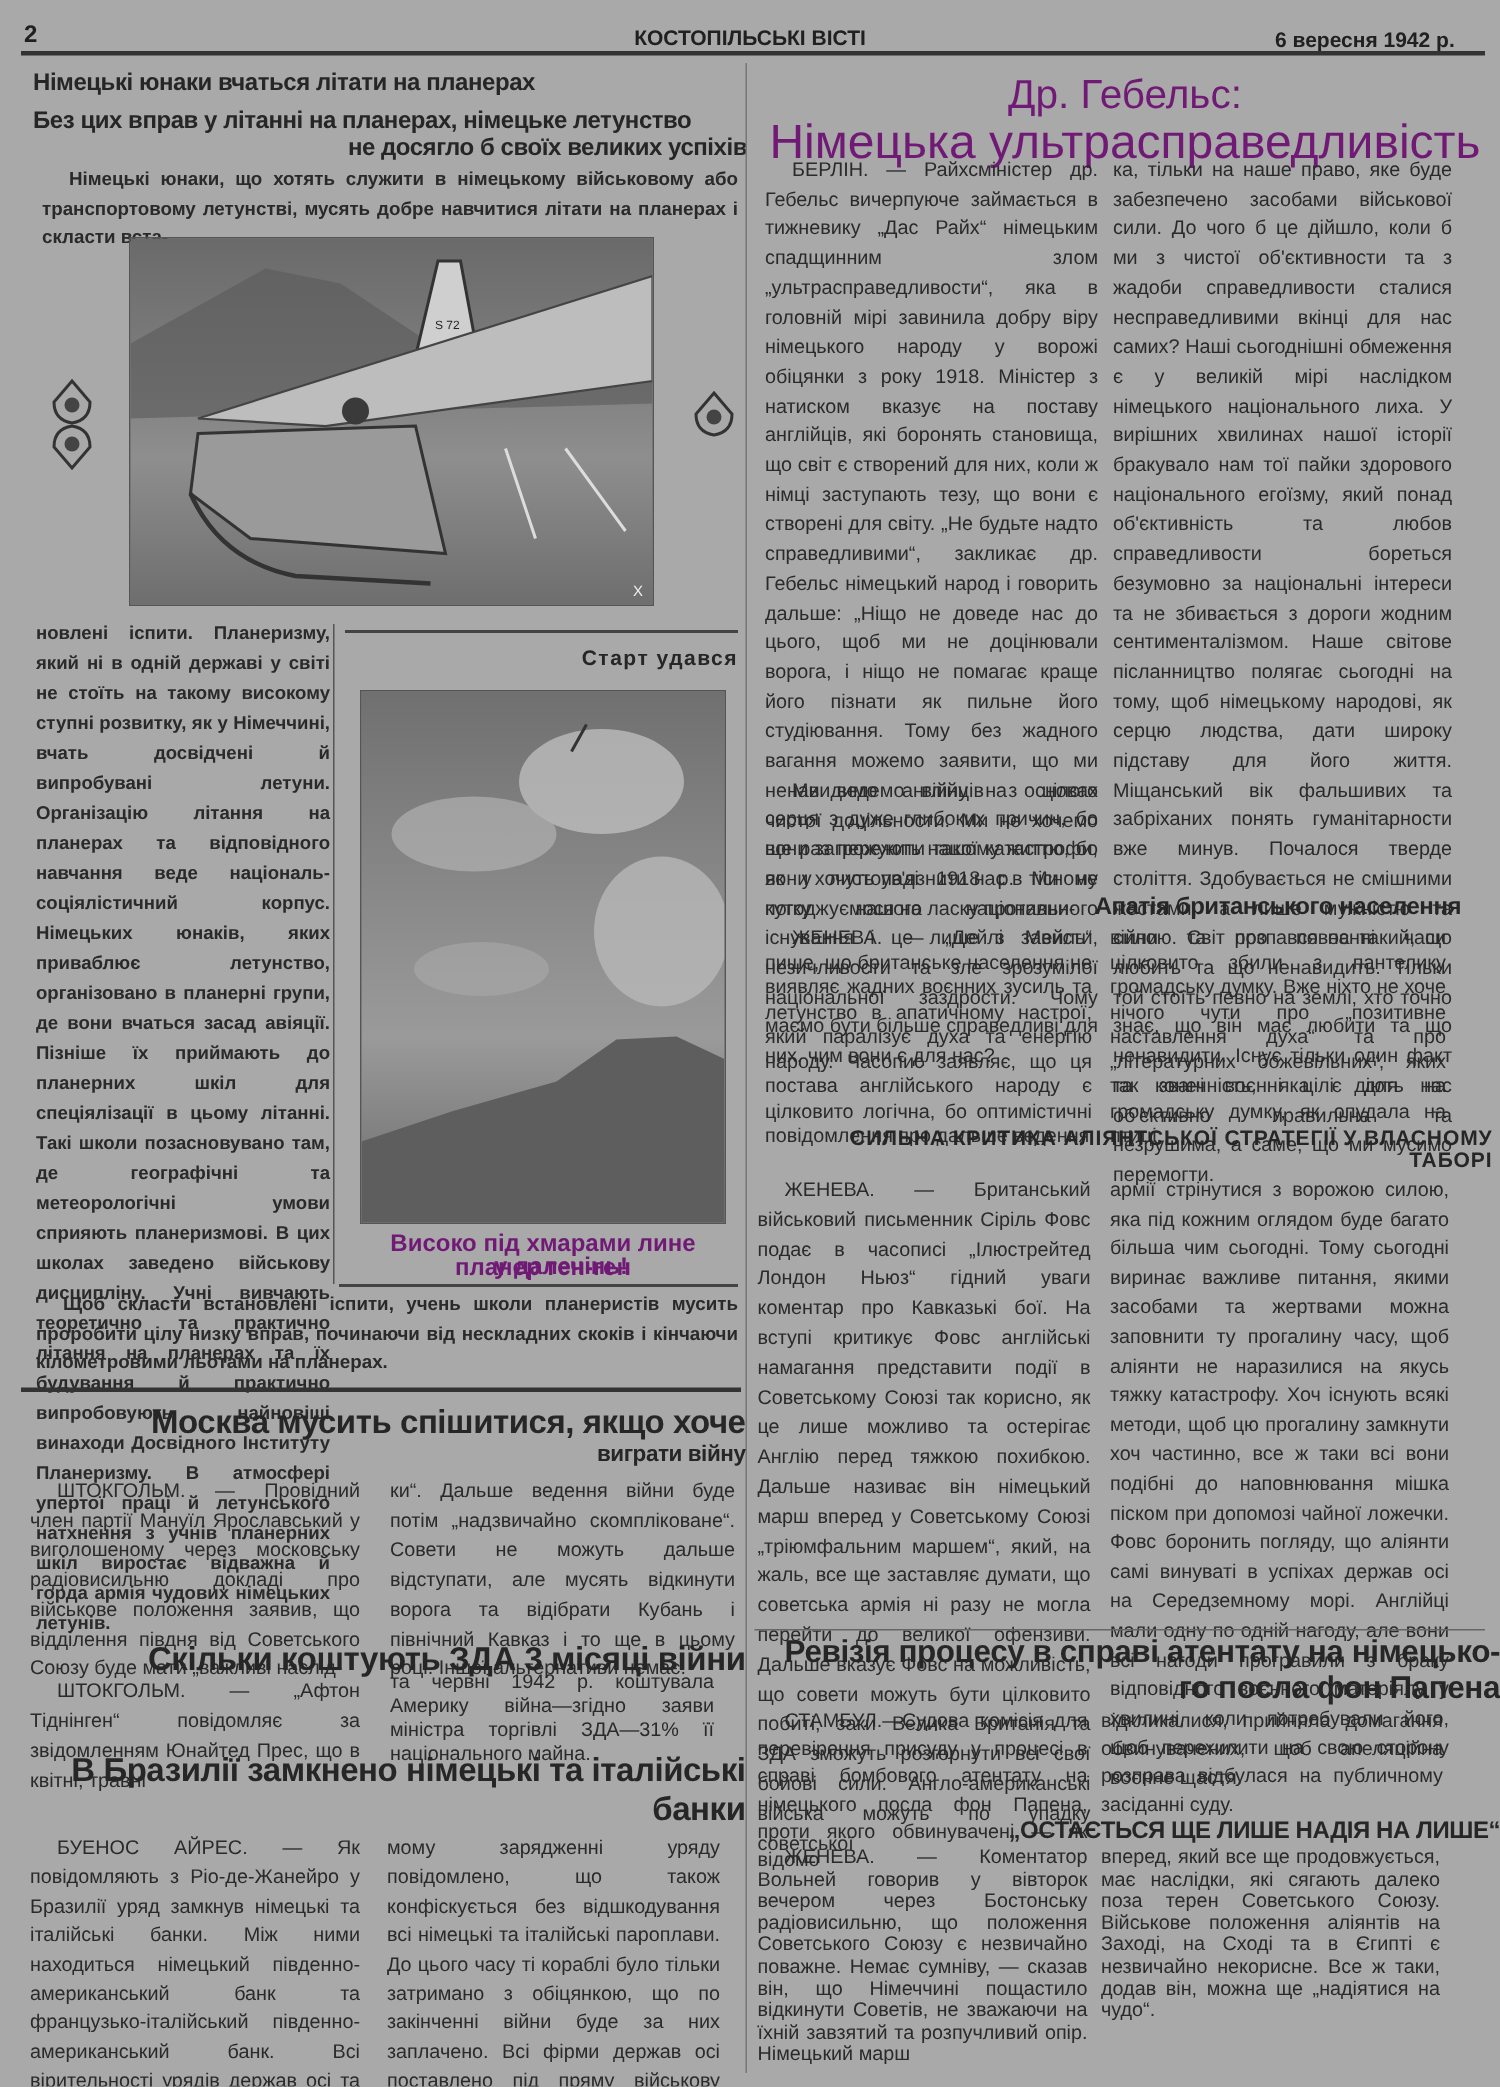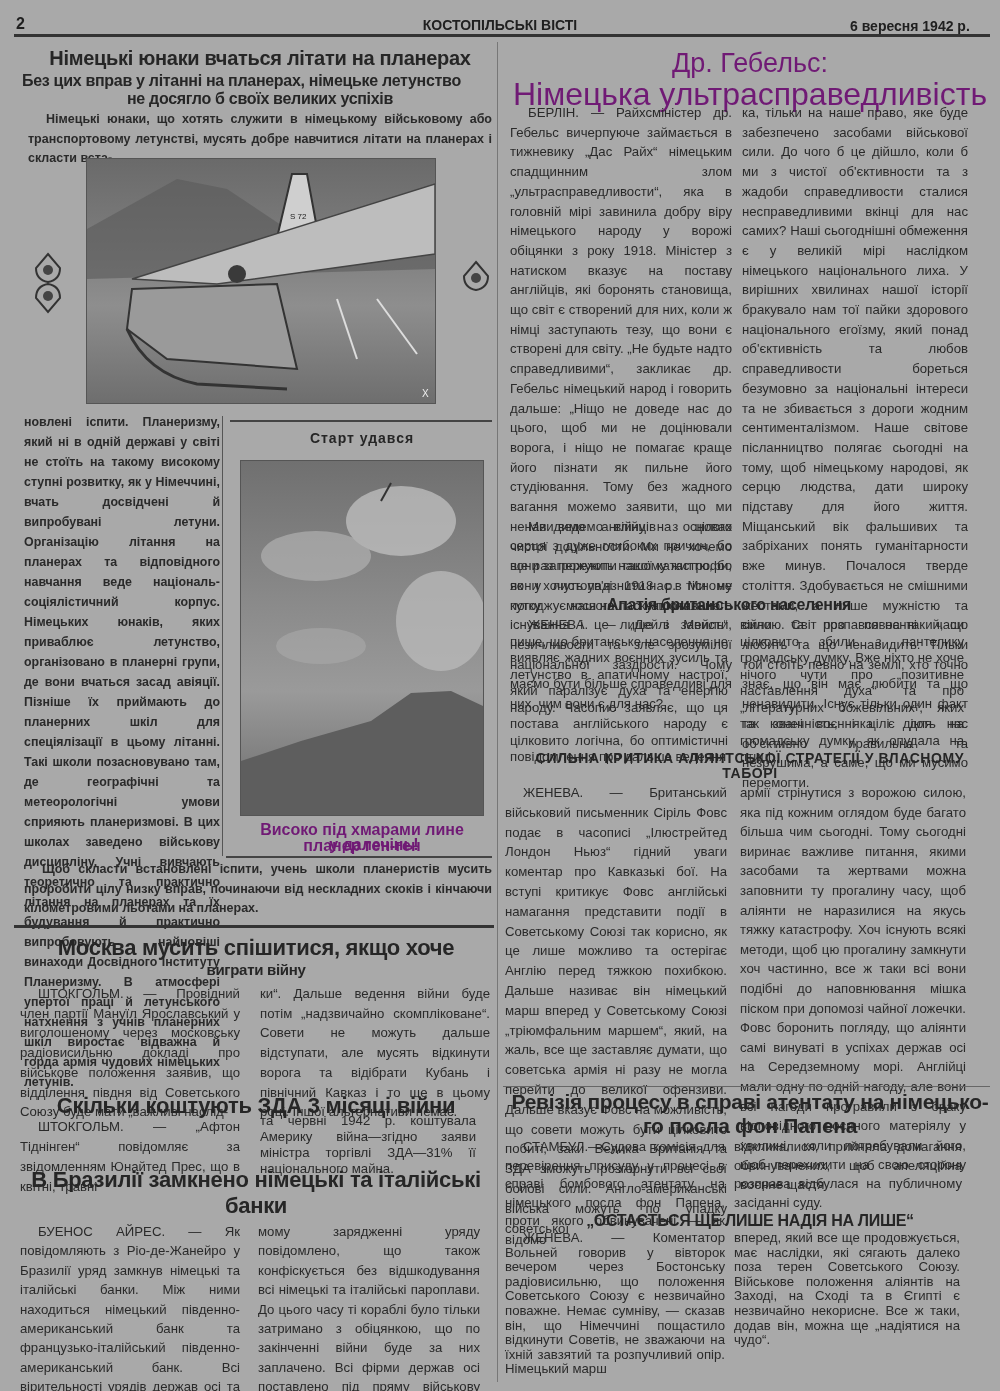--- a/index.html
+++ b/index.html
@@ -4,35 +4,35 @@
 <style>
   html,body{margin:0;padding:0;}
   body{width:1000px;height:1391px;background:#a9a9a9;overflow:hidden;position:relative;color:#262626;
        font-family:"Liberation Serif",serif;}
   .abs{position:absolute;}
   .hdr{font-family:"Liberation Sans",sans-serif;font-weight:bold;font-size:14px;color:#202020;}
   .rule{position:absolute;background:#333;}
   .p{font-family:"Liberation Sans",sans-serif;font-size:13.2px;line-height:19.6px;text-align:justify;margin:0;color:#2a2a2a;}
   .p.b{font-weight:bold;}
   .p.ind{text-indent:18px;}
-  .h-cond{font-family:"Liberation Sans",sans-serif;font-weight:bold;color:#262626;text-align:center;letter-spacing:-0.3px;}
+  .h-cond{font-family:"Liberation Sans",sans-serif;font-weight:bold;color:#262626;text-align:right;letter-spacing:-0.3px;}
   .h-serif{font-family:"Liberation Sans",sans-serif;color:#701a75;text-align:center;}
   .photo{position:absolute;border:1px solid #555;overflow:hidden;}
   .caption{font-family:"Liberation Sans",sans-serif;font-weight:bold;font-size:16px;text-align:center;color:#701a75;line-height:16px;}
   .orn{position:absolute;width:28px;height:28px;}
 </style>
 </head>
 <body>
 
 <div class="abs hdr" style="left:16px;top:15px;font-size:16px;">2</div>
 <div class="abs hdr" style="left:400px;top:17px;width:200px;text-align:center;font-size:14px;">КОСТОПІЛЬСЬКІ ВІСТІ</div>
 <div class="abs hdr" style="left:850px;top:18px;width:140px;text-align:left;font-size:14px;">6 вересня 1942 р.</div>
 <div class="rule" style="left:14px;top:34px;width:976px;height:3px;"></div>
 
-<div class="abs h-cond" style="left:22px;top:47px;width:476px;font-size:20px;text-align:center;">Німецькі юнаки вчаться літати на планерах</div>
+<div class="abs h-cond" style="left:22px;top:47px;width:476px;font-size:16px;text-align:left;">Німецькі юнаки вчаться літати на планерах</div>
 <div class="abs h-cond" style="left:22px;top:72px;width:476px;font-size:16px;text-align:left;font-weight:bold;">Без цих вправ у літанні на планерах, німецьке летунство</div>
 <div class="abs h-cond" style="left:22px;top:90px;width:476px;font-size:16px;font-weight:bold;">не досягло б своїх великих успіхів</div>
 <p class="abs p b ind" style="left:28px;top:110px;width:464px;font-size:12.5px;">Німецькі юнаки, що хотять служити в німецькому військовому або транспортовому летунстві, мусять добре навчитися літати на планерах і скласти вста-</p>
 
 <div class="photo" style="left:86px;top:158px;width:348px;height:244px;background:linear-gradient(180deg,#6a6a6a 0%,#7d7d7d 35%,#8e8e8e 60%,#6e6e6e 100%);">
   <svg width="348" height="244">
     <path d="M0 70 L90 20 L140 30 L200 70 L348 40 L348 110 L0 120 Z" fill="#5a5a5a" opacity="0.6"></path>
     <path d="M185 100 L205 15 L220 15 L232 80 Z" fill="#cfcfcf" stroke="#333" stroke-width="2"></path>
     <path d="M45 120 L348 25 L348 95 L130 125 Z" fill="#bdbdbd" stroke="#444" stroke-width="1.5"></path>
     <path d="M45 130 L190 125 L210 210 L80 200 L40 170 Z" fill="#9a9a9a" stroke="#333" stroke-width="2"></path>

